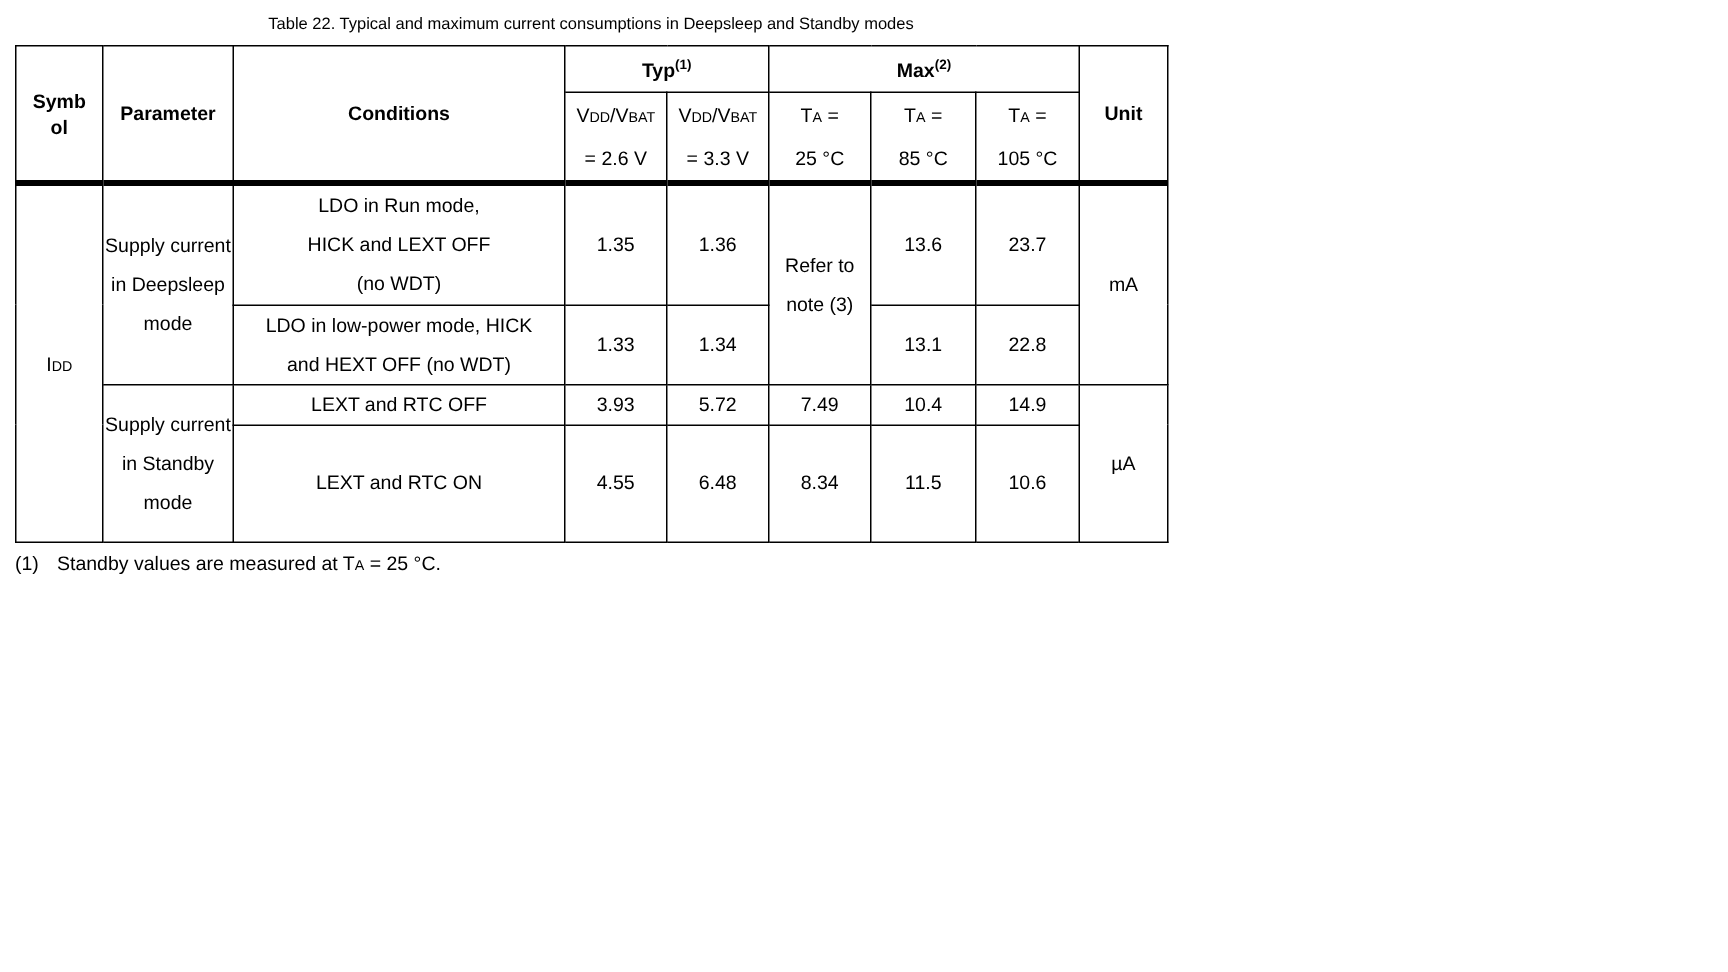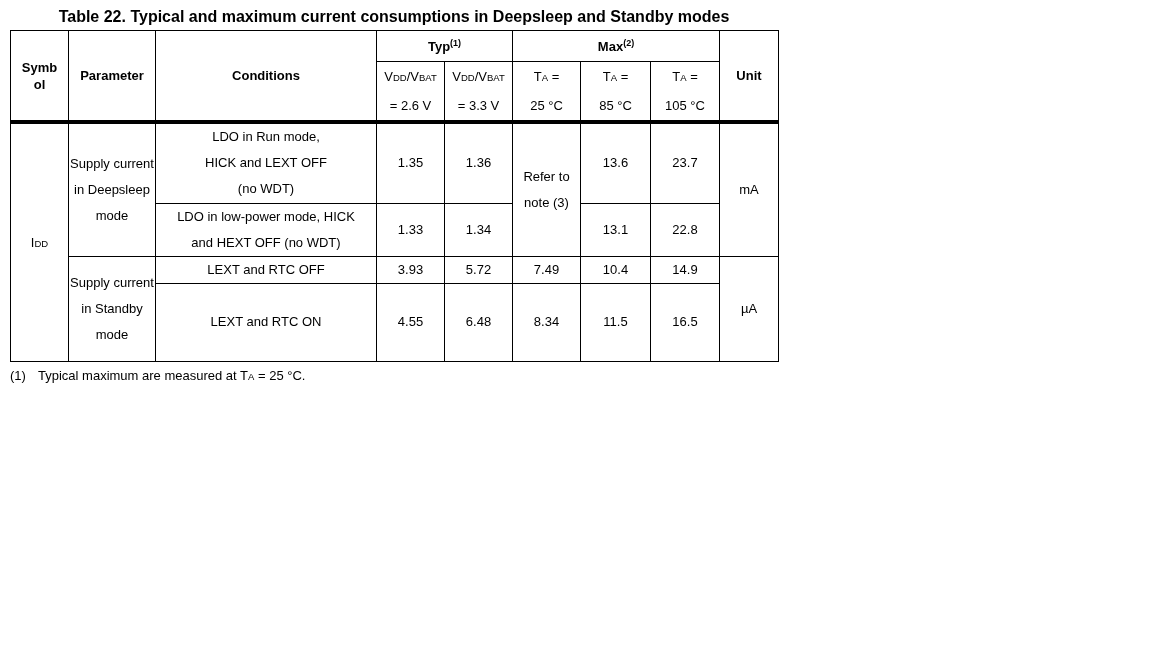--- a/index.html
+++ b/index.html
@@ -9,22 +9,22 @@
     background: #ffffff;
     font-family: "Liberation Sans", sans-serif;
     color: #000000;
   }
   .doc { position: relative; padding-top: 8px; }
 
   .table-title {
     width: 768px;
     margin: 0 0 5px 10px;
     text-align: center;
-    font-weight: bold;
-    font-size: 16px;
+    font-weight: normal;
+    font-size: 11px;
     line-height: 17px;
   }
 
   table.spec {
     border-collapse: collapse;
     margin-left: 10px;
     table-layout: fixed;
   }
   table.spec td {
     border: 1.5px solid #000;
@@ -141,24 +141,24 @@
       <td class="lh26">14.9</td>
       <td class="lh26" rowspan="2">µA</td>
     </tr>
 
     <tr class="r4">
       <td class="left lh26 pre">LEXT and RTC ON</td>
       <td class="lh26">4.55</td>
       <td class="lh26">6.48</td>
       <td class="lh26">8.34</td>
       <td class="lh26">11.5</td>
-      <td class="lh26">16.5</td>
+      <td class="lh26">10.6</td>
     </tr>
   </tbody>
     </table>
 
   <div class="footnotes">
     <div class="fn">
-      <span class="fn-num">(1)</span><span><span>Typical maximum are measured at T</span><sub class="sc">A</sub><span> = 25 °C.</span></span>
+      <span class="fn-num">(1)</span><span><span>Standby values are measured at T</span><sub class="sc">A</sub><span> = 25 °C.</span></span>
     </div>
   </div>
 
 </div>
 
 </body></html>

